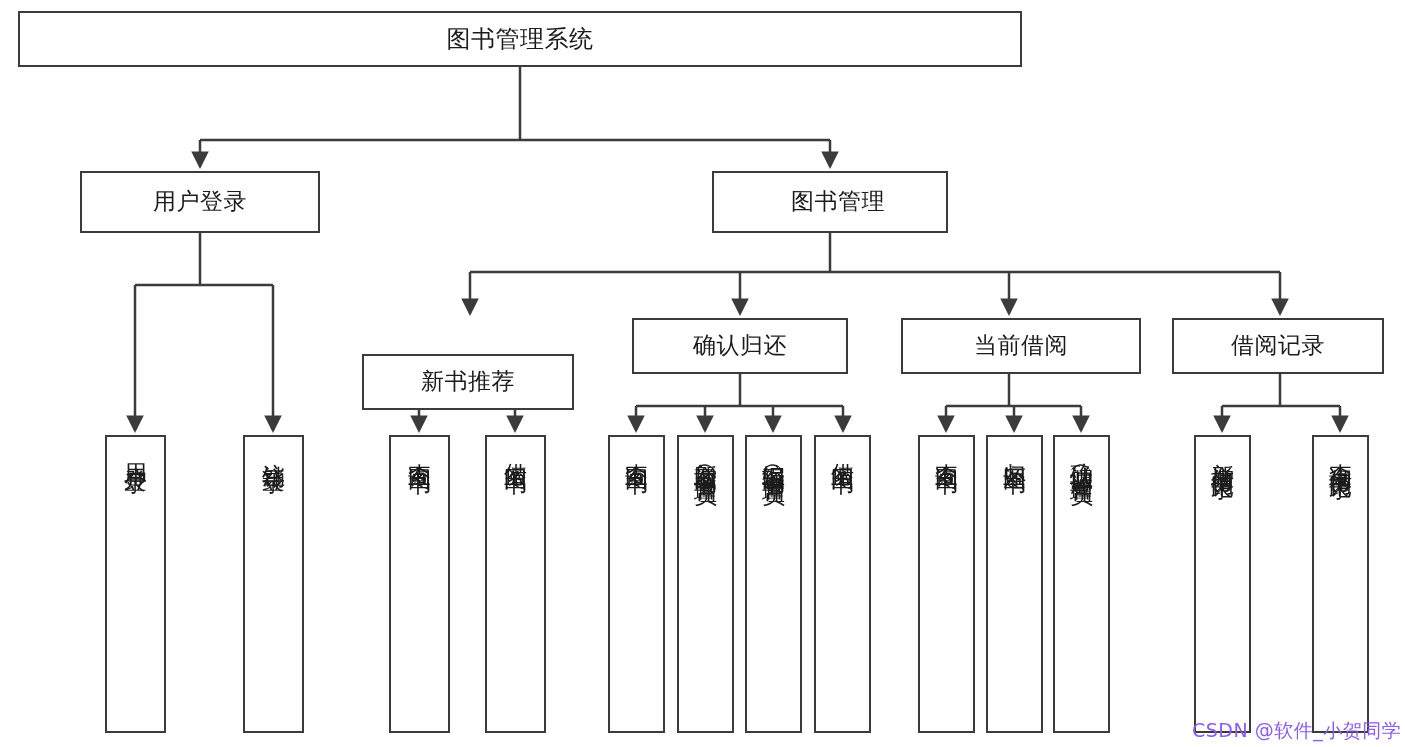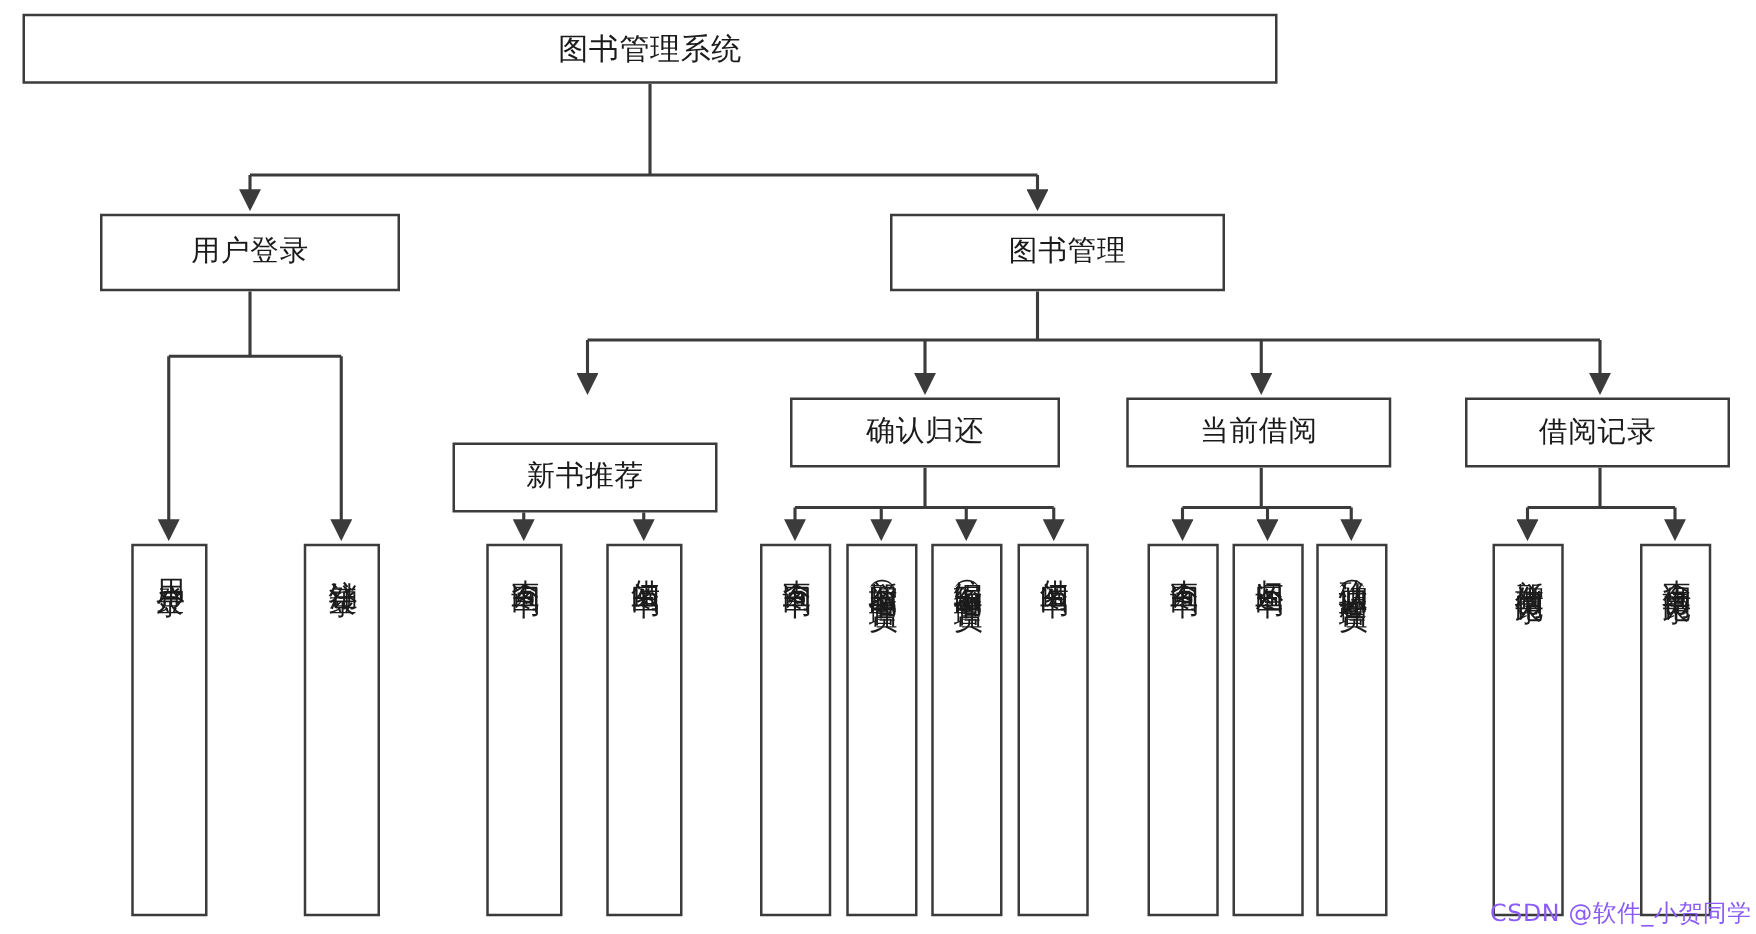--- a/index.html
+++ b/index.html
@@ -130,34 +130,34 @@
     </g>
   </svg>
 
   <div class="node horiz root" style="left:18px; top:11px; width:1004px; height:56px;">
     <span class="node-label">图书管理系统</span>
   </div>
 
   <div class="node horiz" style="left:80px; top:171px; width:240px; height:62px;">
     <span class="node-label">用户登录</span>
   </div>
-  <div class="node horiz" style="left:712px; top:171px; width:268px; height:62px;padding-left:16px;">
+  <div class="node horiz" style="left:712px; top:171px; width:236px; height:62px;padding-left:16px;">
     <span class="node-label">图书管理</span>
   </div>
 
   <div class="node horiz" style="left:362px; top:318px; width:212px; height:56px;margin-top:36px;">
     <span class="node-label">新书推荐</span>
   </div>
   <div class="node horiz" style="left:632px; top:318px; width:216px; height:56px;">
     <span class="node-label">确认归还</span>
   </div>
-  <div class="node horiz" style="left:901px; top:318px; width:212px; height:56px;">
+  <div class="node horiz" style="left:901px; top:318px; width:240px; height:56px;">
     <span class="node-label">当前借阅</span>
   </div>
-  <div class="node horiz" style="left:1172px; top:318px; width:212px; height:56px;font-family:Liberation Serif, serif;">
+  <div class="node horiz" style="left:1172px; top:318px; width:212px; height:56px;">
     <span class="node-label">借阅记录</span>
   </div>
 
   <div class="node vert" style="left:105px; top:435px; width:61px; height:298px;">
     <span class="node-label">用户登录</span>
   </div>
   <div class="node vert" style="left:243px; top:435px; width:61px; height:298px;">
     <span class="node-label">注销登录</span>
   </div>
 

